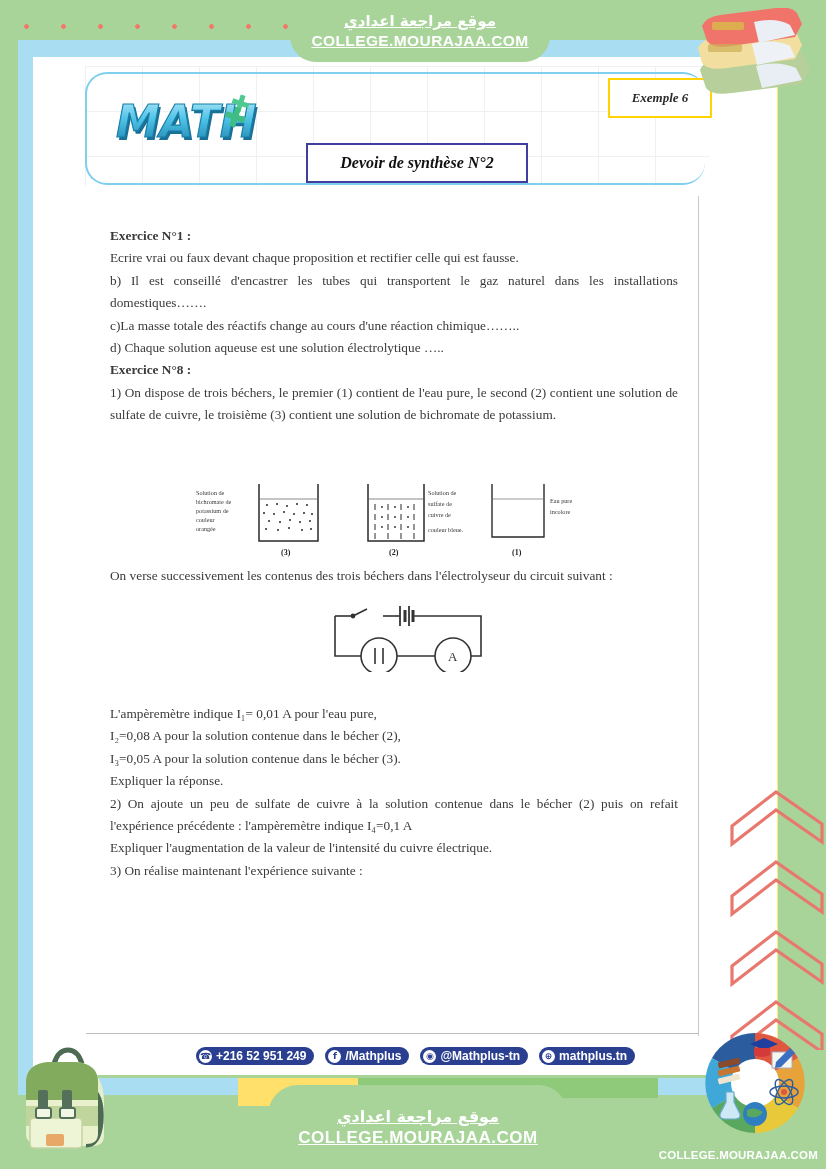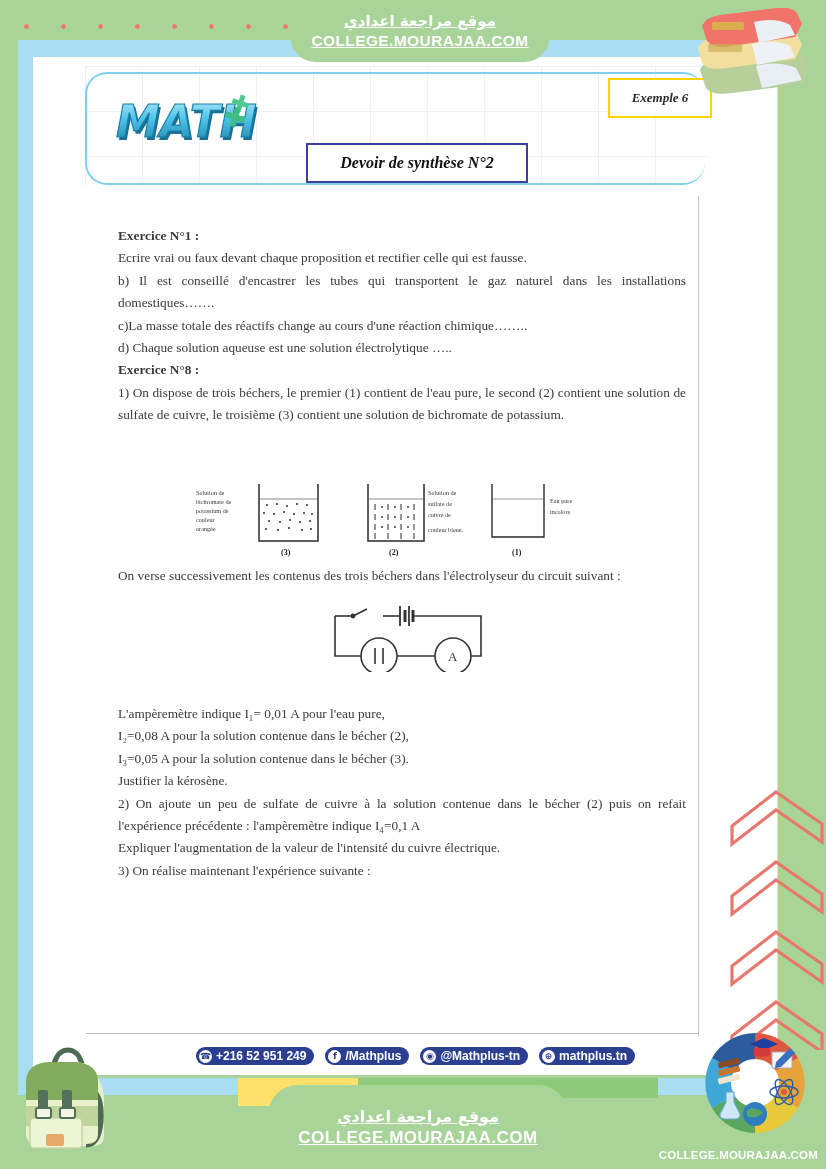--- a/index.html
+++ b/index.html
@@ -93,21 +93,21 @@
     border:2.5px solid #ffd400; background:#ffffff;
     display:flex; align-items:center; justify-content:center; z-index:11;
   }
   .exemple-badge span {
     font-family:"Liberation Serif", serif; font-style:italic; font-weight:700;
     font-size:13px; color:#2b2b2b;
   }
 
   
   .doc-body {
-    position:absolute; left:118px; top:225px; width:568px;
+    position:absolute; left:110px; top:225px; width:568px;
   }
   .doc-body p {
     font-family:"Liberation Serif", serif;
     font-size:13.3px; line-height:22.4px; color:#3a3a3a;
     text-align:justify; margin:0;
     filter: blur(.22px);
   }
   .hdr { font-weight:700; color:#1a1a1a; }
   .nojust { text-align:left; }
 
@@ -362,21 +362,21 @@
 </div>
 
 <div class="doc-body" style="top:565px;">
   <p>On verse successivement les contenus des trois béchers dans l'électrolyseur du circuit suivant :</p>
 </div>
 
 <div class="doc-body" style="top:703px;">
   <p class="nojust">L'ampèremètre indique I₁= 0,01 A pour l'eau pure,</p>
   <p class="nojust">I₂=0,08 A pour la solution contenue dans le bécher (2),</p>
   <p class="nojust">I₃=0,05 A pour la solution contenue dans le bécher (3).</p>
-  <p class="nojust">Justifier la kérosène.</p>
+  <p class="nojust">Expliquer la réponse.</p>
   <p>2) On ajoute un peu de sulfate de cuivre à la solution contenue dans le bécher (2) puis on refait l'expérience précédente : l'ampèremètre indique I₄=0,1 A</p>
   <p class="nojust">Expliquer l'augmentation de la valeur de l'intensité du cuivre électrique.</p>
   <p class="nojust">3) On réalise maintenant l'expérience suivante :</p>
 </div>
 
 <div class="v-rule"></div>
 <div class="h-rule"></div>
 
 <div class="social-row">
   <div class="badge">

